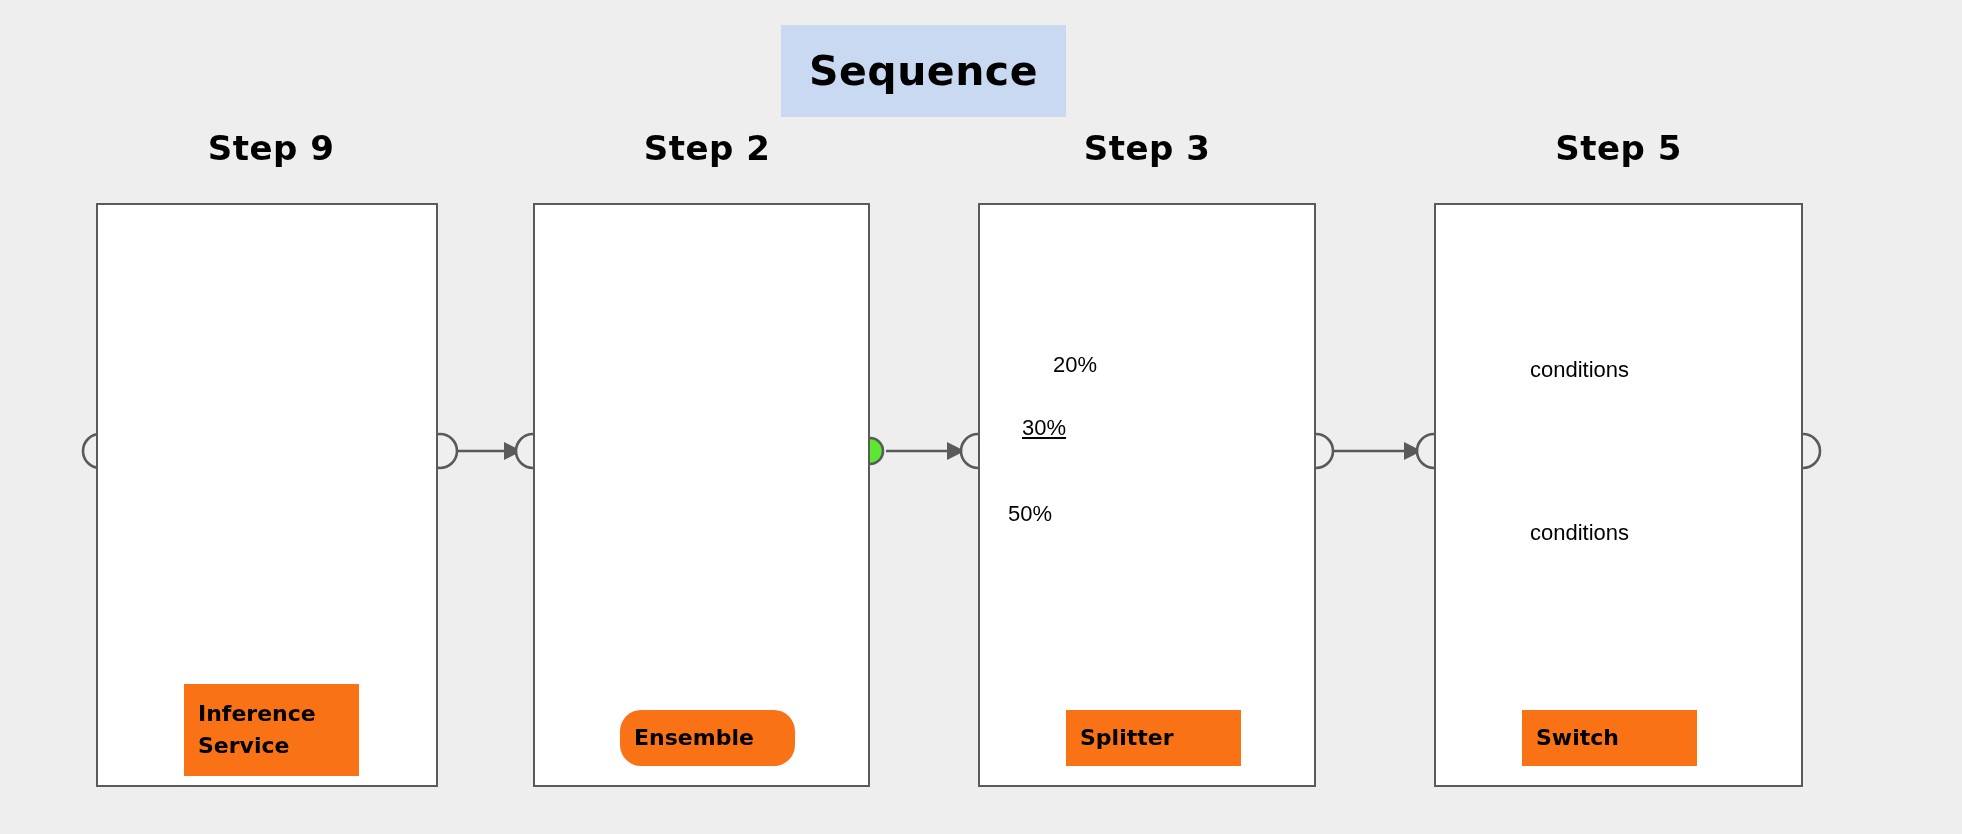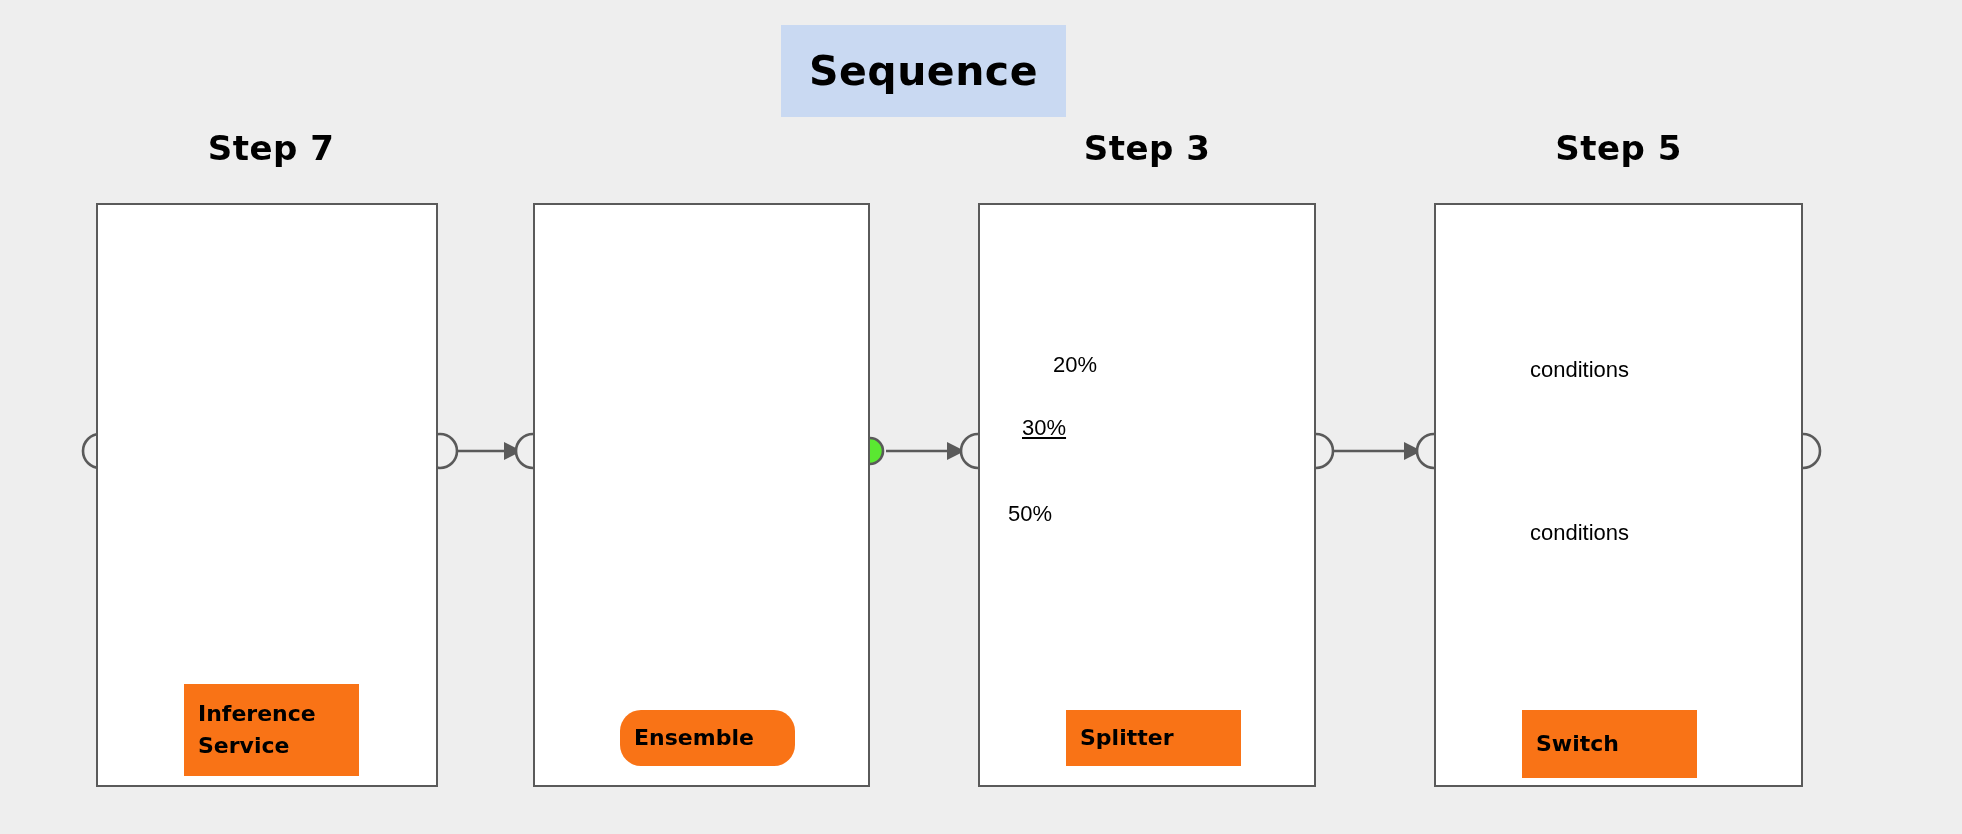--- a/index.html
+++ b/index.html
@@ -144,42 +144,43 @@
       <circle cx="870" cy="451" r="13" fill="#5ae831"></circle>
       <circle cx="978" cy="451" r="17" fill="#efefef"></circle>
       <circle cx="1316" cy="451" r="17" fill="#efefef"></circle>
       <circle cx="1434" cy="451" r="17" fill="#efefef"></circle>
       <circle cx="1803" cy="451" r="17" fill="#efefef"></circle>
     </g>
   </svg>
 
   <div class="title-badge hand" style="left:781px; top:25px; width:285px; height:92px;">Sequence</div>
 
-  <div class="step-label hand" style="left:96px; top:128px; width:350px;">Step 7</div>
+  <div class="step-label hand" style="left:96px; top:128px; width:350px;">Step 9</div>
   <div class="step-box" style="left:96px; top:203px; width:342px; height:584px;"></div>
   <div class="kind-badge hand" style="left:184px; top:684px; width:175px; height:92px;">
     <span>Inference</span>
     <span>Service</span>
   </div>
 
+  <div class="step-label hand" style="left:533px; top:128px; width:348px;">Step 2</div>
   <div class="step-box" style="left:533px; top:203px; width:337px; height:584px;"></div>
   <div class="kind-badge hand" style="left:620px; top:710px; width:175px; height:56px;border-radius:21px;">
     <span>Ensemble</span>
   </div>
 
   <div class="step-label hand" style="left:978px; top:128px; width:338px;">Step 3</div>
   <div class="step-box" style="left:978px; top:203px; width:338px; height:584px;"></div>
   <div class="kind-badge hand" style="left:1066px; top:710px; width:175px; height:56px;">
     <span>Splitter</span>
   </div>
   <div class="edge-label" style="left:1053px; top:352px;">20%</div>
   <div class="edge-label" style="left:1022px; top:415px;text-decoration:underline;">30%</div>
   <div class="edge-label" style="left:1008px; top:501px;">50%</div>
 
   <div class="step-label hand" style="left:1434px; top:128px; width:369px;">Step 5</div>
   <div class="step-box" style="left:1434px; top:203px; width:369px; height:584px;"></div>
-  <div class="kind-badge hand" style="left:1522px; top:710px; width:175px; height:68px;">
+  <div class="kind-badge hand" style="left:1522px; top:710px; width:175px; height:56px;">
     <span>Switch</span>
   </div>
   <div class="edge-label" style="left:1530px; top:357px;">conditions</div>
   <div class="edge-label" style="left:1530px; top:520px;">conditions</div>
 
 </div>
 
 </body></html>

